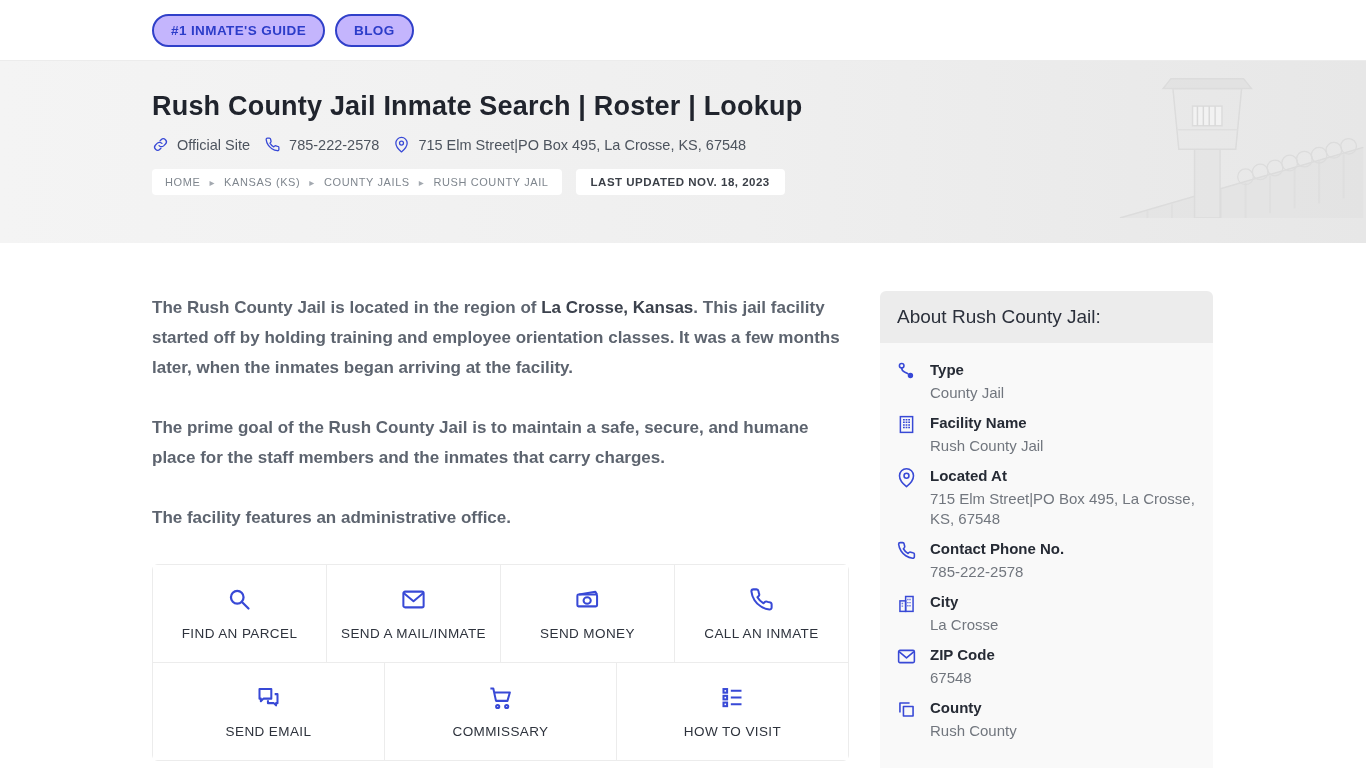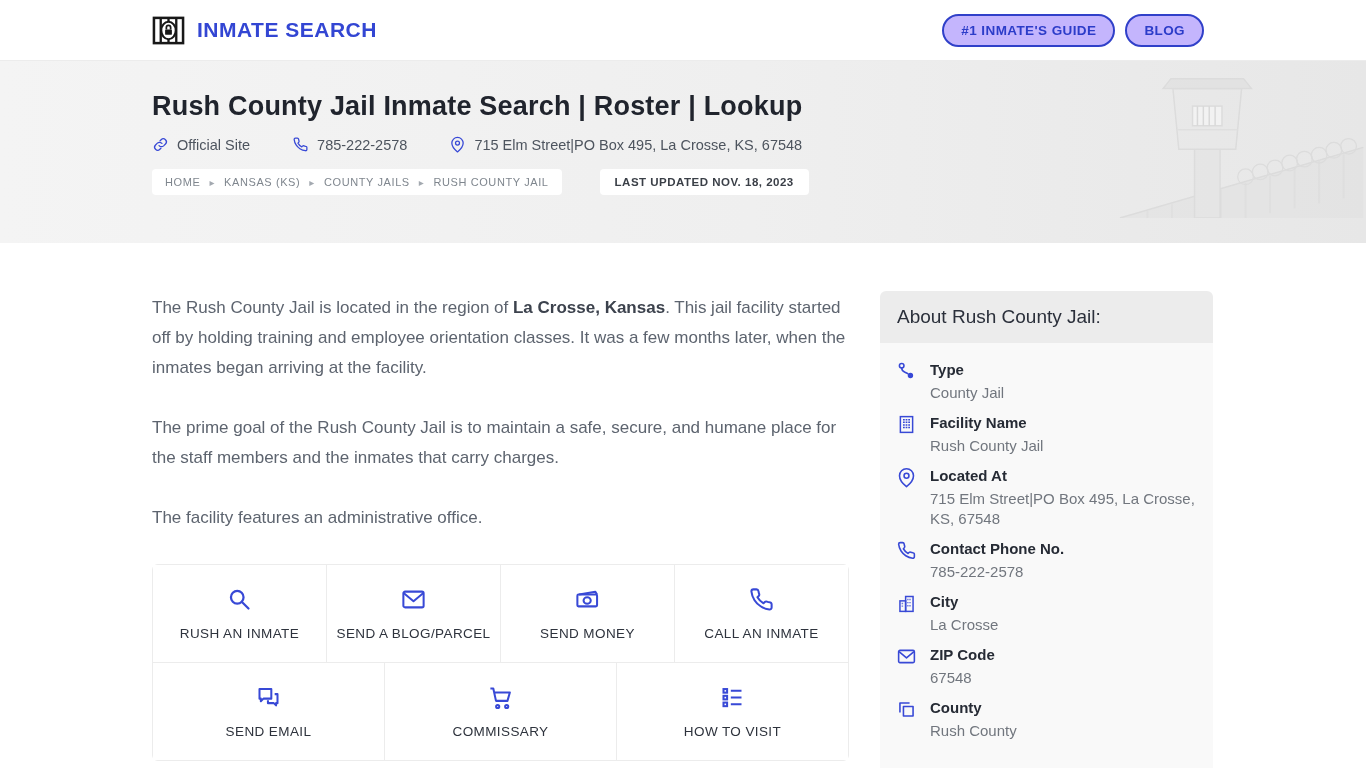--- a/index.html
+++ b/index.html
@@ -18,37 +18,37 @@
     border-radius:17px; padding:7px 17px; font-size:13.5px; font-weight:700;
     letter-spacing:0.4px; cursor:pointer; font-family:"Liberation Sans", sans-serif; white-space:nowrap; }
 
   
   .hero { position:relative; height:182px; overflow:hidden;
     background:linear-gradient(90deg,#f4f4f4 0%,#efefef 55%,#e7e7e7 100%);
     padding:30px 0 0 152px; }
   .hero-art { position:absolute; right:0; top:0; height:157px; width:290px; opacity:0.55; }
   .hero-title { position:relative; font-size:27px; font-weight:700; color:#20242d;
     letter-spacing:0.2px; }
-  .hero-meta { position:relative; display:flex; align-items:center; gap:42px;
+  .hero-meta { position:relative; display:flex; align-items:center; gap:14px;
     margin-top:14px; font-size:14.5px; color:#4d545e; }
   .meta-item { display:flex; align-items:center; gap:8px; cursor:pointer; }
   .meta-item .micon { width:17px; height:17px; color:#3849d6; display:block; }
   .hero-crumbs { position:relative; display:flex; align-items:flex-end; gap:14px; margin-top:16px; }
   .crumb-box { background:#ffffff; border-radius:4px; padding:7px 13px;
     display:inline-flex; align-items:center; gap:9px; font-size:11px;
     letter-spacing:0.6px; color:#7f868e; }
   .crumb-box a { color:#7f868e; text-decoration:none; cursor:pointer; }
   .crumb-sep { color:#a3a9b0; font-size:10px; }
   .updated-box { background:#ffffff; border-radius:4px; padding:7px 15px;
-    font-size:11.5px; font-weight:700; letter-spacing:0.5px; color:#3a3f47; white-space:nowrap;margin-left:24px; }
+    font-size:11.5px; font-weight:700; letter-spacing:0.5px; color:#3a3f47; white-space:nowrap; }
 
   
   .main { display:flex; justify-content:space-between; padding:0 153px 0 152px; }
   .content { width:697px; }
-  .content p { font-size:17px; line-height:30px; color:#5d646f; }
+  .content p { font-size:17px; line-height:30px; color:#5d646f;font-weight:bold; }
   .p1 { margin-top:50px; }
   .p2 { margin-top:30px; }
   .p3 { margin-top:30px; }
   .content p b { color:#3c424d; }
 
   
   .actions { margin-top:31px; border:1px solid #ececec; border-radius:6px; }
   .actions-row { display:flex; }
   .actions-row + .actions-row { border-top:1px solid #ececec; }
   .action-cell { flex:1; height:97px; display:flex; flex-direction:column;
@@ -140,33 +140,20 @@
       <path d="M4.5,15.5 V4.5 h11"></path>
     </g>
     <g id="i-link" fill="none" stroke="currentColor" stroke-width="1.8" stroke-linecap="round">
       <path d="M10 13.5a4.4 4.4 0 0 0 6.4.4l2.6-2.6a4.3 4.3 0 0 0-6.1-6.1l-1.5 1.5"></path>
       <path d="M14 10.5a4.4 4.4 0 0 0-6.4-.4l-2.6 2.6a4.3 4.3 0 0 0 6.1 6.1l1.5-1.5"></path>
     </g>
   </defs>
 </svg>
 
 <header class="topnav">
-  <div class="brand">
-    <svg class="brand-logo" viewBox="0 0 34 34">
-      <rect x="2" y="4" width="30" height="26" fill="none" stroke="#181818" stroke-width="2.6"></rect>
-      <line x1="9" y1="4" x2="9" y2="30" stroke="#181818" stroke-width="2.4"></line>
-      <line x1="25" y1="4" x2="25" y2="30" stroke="#181818" stroke-width="2.4"></line>
-      <line x1="17" y1="4" x2="17" y2="8" stroke="#181818" stroke-width="2.4"></line>
-      <line x1="17" y1="26" x2="17" y2="30" stroke="#181818" stroke-width="2.4"></line>
-      <ellipse cx="17" cy="17" rx="7.5" ry="9" fill="#ffffff" stroke="#181818" stroke-width="2.2"></ellipse>
-      <rect x="13.5" y="16" width="7" height="5.5" rx="1" fill="#181818"></rect>
-      <path d="M14.8,16 v-2 a2.2,2.2 0 0 1 4.4,0 v2" fill="none" stroke="#181818" stroke-width="1.8"></path>
-    </svg>
-    <span class="brand-name">INMATE SEARCH</span>
-  </div>
   <nav class="nav-buttons">
     <button class="pill-btn">#1 INMATE'S GUIDE</button>
     <button class="pill-btn">BLOG</button>
   </nav>
 </header>
 
 <section class="hero">
   <svg class="hero-art" viewBox="0 0 290 160">
     <g stroke="#c6c6c6" fill="#e3e3e3" stroke-width="1.5" opacity="0.7">
       <path d="M42,160 L290,88 L290,160 Z" fill="#dcdcdc" stroke="none"></path>
@@ -249,27 +236,27 @@
     <p class="p1"><span>The Rush County Jail is located in the region of </span><b>La Crosse, Kansas</b><span>. This jail facility started off by holding training and employee orientation classes. It was a few months later, when the inmates began arriving at the facility.</span></p>
     <p class="p2">The prime goal of the Rush County Jail is to maintain a safe, secure, and humane place for the staff members and the inmates that carry charges.</p>
     <p class="p3">The facility features an administrative office.</p>
 
     <div class="actions">
       <div class="actions-row">
         <div class="action-cell">
           <svg class="aicon" viewBox="0 0 24 24">
               <use href="#i-search"></use>
             </svg>
-          <span class="action-label">RUSH AN INMATE</span>
+          <span class="action-label">FIND AN PARCEL</span>
         </div>
         <div class="action-cell">
           <svg class="aicon" viewBox="0 0 24 24">
               <use href="#i-envelope"></use>
             </svg>
-          <span class="action-label">SEND A BLOG/PARCEL</span>
+          <span class="action-label">SEND A MAIL/INMATE</span>
         </div>
         <div class="action-cell">
           <svg class="aicon" viewBox="0 0 24 24">
               <use href="#i-banknote"></use>
             </svg>
           <span class="action-label">SEND MONEY</span>
         </div>
         <div class="action-cell">
           <svg class="aicon" viewBox="0 0 24 24">
               <use href="#i-phone"></use>

